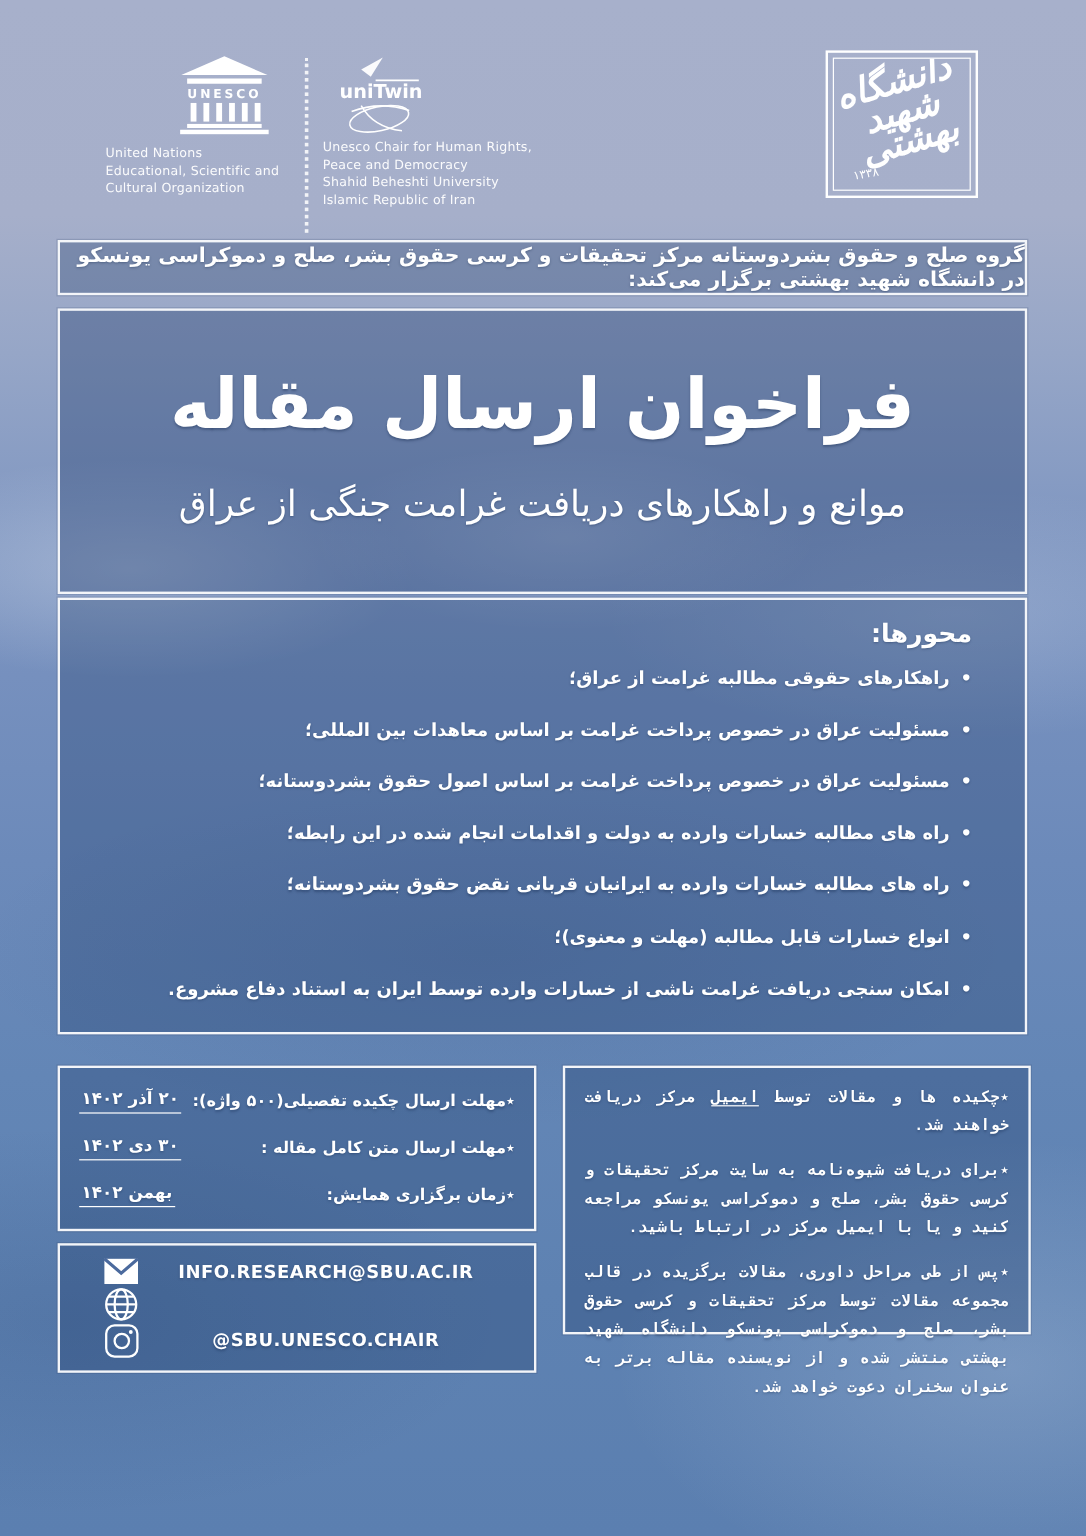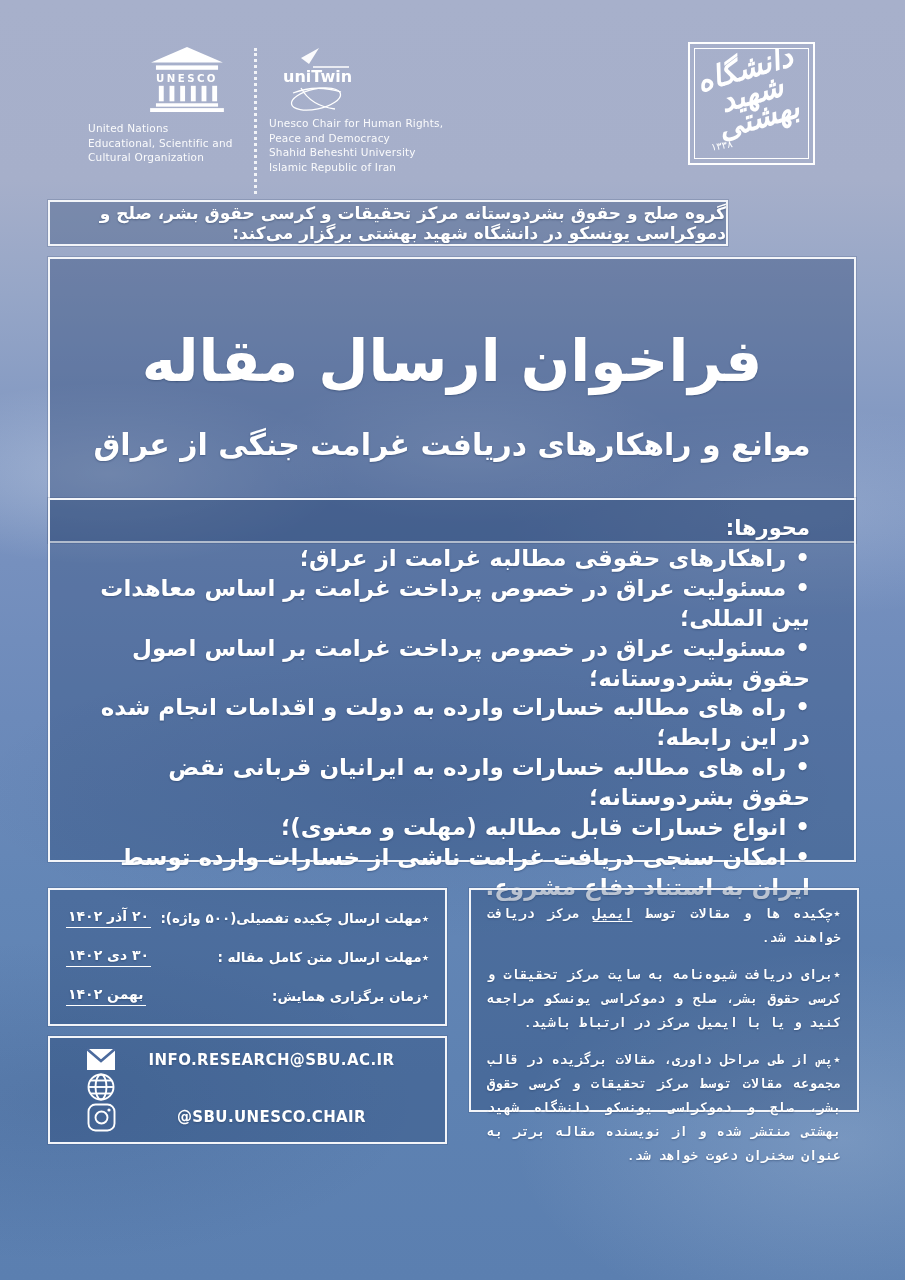--- a/index.html
+++ b/index.html
@@ -31,33 +31,33 @@
   .unitwin-col svg{display:block;margin:0 0 4px 2px;}
   
   .sbu-logo{position:absolute;left:688px;top:42px;width:127px;height:123px;box-sizing:border-box;
     border:2px solid #fff;padding:4px;}
   .sbu-inner{position:relative;width:100%;height:100%;box-sizing:border-box;border:1.5px solid #fff;overflow:hidden;}
   .sbu-script{position:absolute;left:0;right:0;top:6px;transform:rotate(-16deg);
     text-align:center;color:#fff;font-weight:bold;font-style:italic;
     font-size:30px;line-height:.85;letter-spacing:-1px;}
   .sbu-year{position:absolute;left:16px;bottom:7px;color:#fff;font-size:10px;transform:rotate(-10deg);}
   
-  .band{left:48px;top:200px;width:680px;height:46px;display:flex;align-items:center;justify-content:flex-start;
+  .band{left:48px;top:200px;width:808px;height:46px;display:flex;align-items:center;justify-content:flex-start;
     direction:rtl;font-weight:bold;font-size:17px;}
   
-  .title-box{left:48px;top:257px;width:808px;height:286px;background:rgba(27,55,104,.36);
+  .title-box{left:48px;top:257px;width:808px;height:238px;background:rgba(27,55,104,.36);
     display:flex;flex-direction:column;justify-content:center;direction:rtl;text-align:center;}
   .main-title{font-size:58px;font-weight:bold;line-height:1.1;margin-top:-8px;}
-  .sub-title{font-size:30px;font-weight:bold;margin-top:34px;}
+  .sub-title{font-size:30px;font-weight:normal;margin-top:34px;}
   
   .topics-box{left:48px;top:498px;width:808px;height:364px;direction:rtl;
     padding:16px 44px 14px;display:flex;flex-direction:column;}
   .topics-heading{font-size:21px;font-weight:bold;}
   .topics-list{list-style:none;margin:4px 0 0;padding:0;flex:1;display:flex;flex-direction:column;justify-content:space-around;}
-  .topics-list li{font-size:23px;font-weight:bold;line-height:1.3;}
+  .topics-list li{font-size:15px;font-weight:bold;line-height:1.3;}
   .topics-list li::before{content:"•";margin-left:9px;}
   
   .deadlines-box{left:48px;top:888px;width:399px;height:138px;direction:rtl;
     padding:8px 16px;display:flex;flex-direction:column;justify-content:space-around;}
   .dl-row{display:flex;justify-content:space-between;align-items:center;gap:8px;}
   .dl-label{font-size:13.5px;font-weight:bold;white-space:nowrap;}
   .dl-value{font-size:14px;font-weight:bold;border-bottom:1.5px solid #fff;padding:0 2px 3px;white-space:nowrap;}
   
   .contact-box{left:48px;top:1036px;width:399px;height:108px;direction:ltr;
     padding:10px 14px;display:flex;flex-direction:column;justify-content:space-around;}

